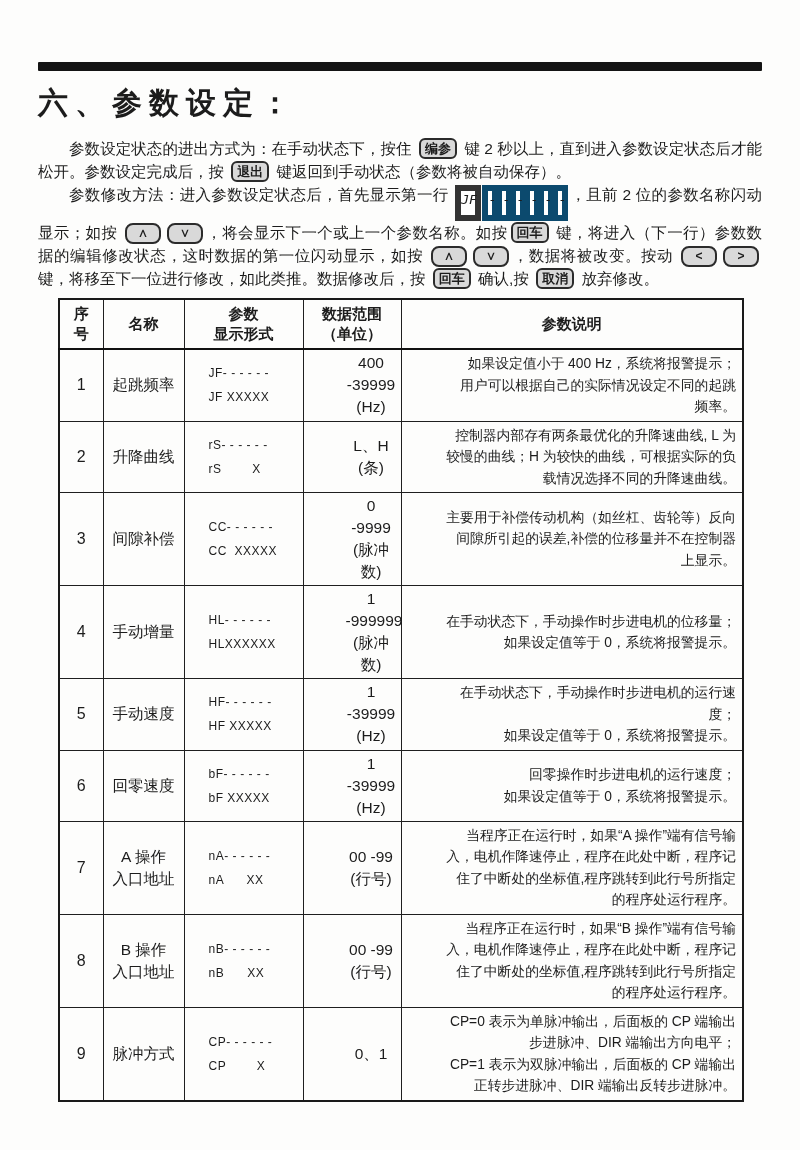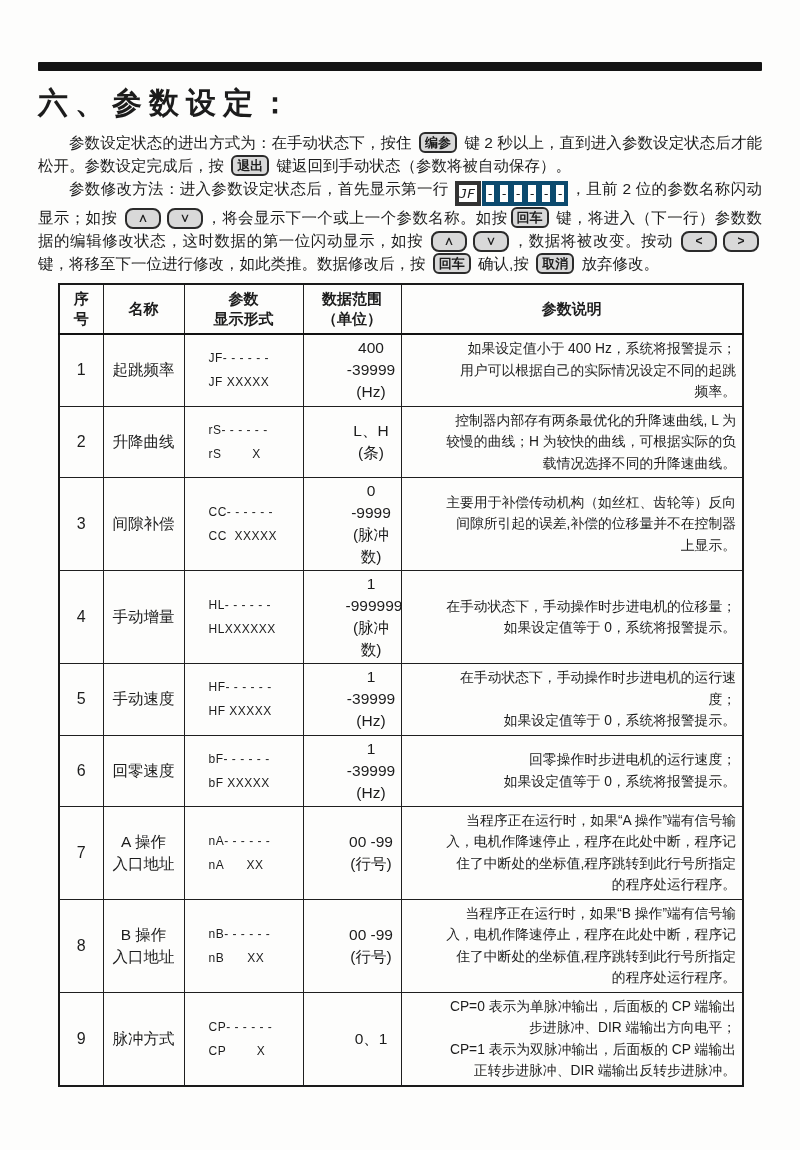--- a/index.html
+++ b/index.html
@@ -16,21 +16,21 @@
 
   .doc-title{
     margin:12px 0 2px 0;
     font-family:"DejaVu Serif",serif;
     font-weight:bold;
     font-size:30px;
     letter-spacing:7px;
   }
 
   .instructions{
-    margin-top:7px;
+    margin-top:13px;
     width:724px;
     font-size:15.5px;
     line-height:23px;
     text-align:justify;
   }
   .para{margin:0;text-indent:2em;}
   .para.u{text-decoration:underline;text-underline-offset:3px;}
 
   .key{
     display:inline-block;
@@ -45,24 +45,25 @@
     margin:0 3px;
     vertical-align:1px;
     white-space:nowrap;
   }
   .key.wide{min-width:24px;text-align:center;border-radius:8px;font-size:12px;}
 
   .seg-display{display:inline-block;text-indent:0;vertical-align:-4px;margin:0 2px;white-space:nowrap;}
   .seg-cell{
     display:inline-block;
     box-sizing:border-box;
-    width:16px;height:25px;
-    border:4px solid #0c4a6e;
+    width:16px;height:36px;
+    border:6px solid #0c4a6e;
     margin-left:-2px;
     background:#fff;
+    text-align:center;
     font-family:"DejaVu Sans Mono",monospace;
     font-size:13px;line-height:17px;
   }
   .seg-cell.first{width:26px;margin-left:0;margin-right:3px;border-color:#333;font-style:italic;}
 
   table.params{
     margin:8px 0 0 20px;
     border-collapse:collapse;
     table-layout:fixed;
     width:684px;

